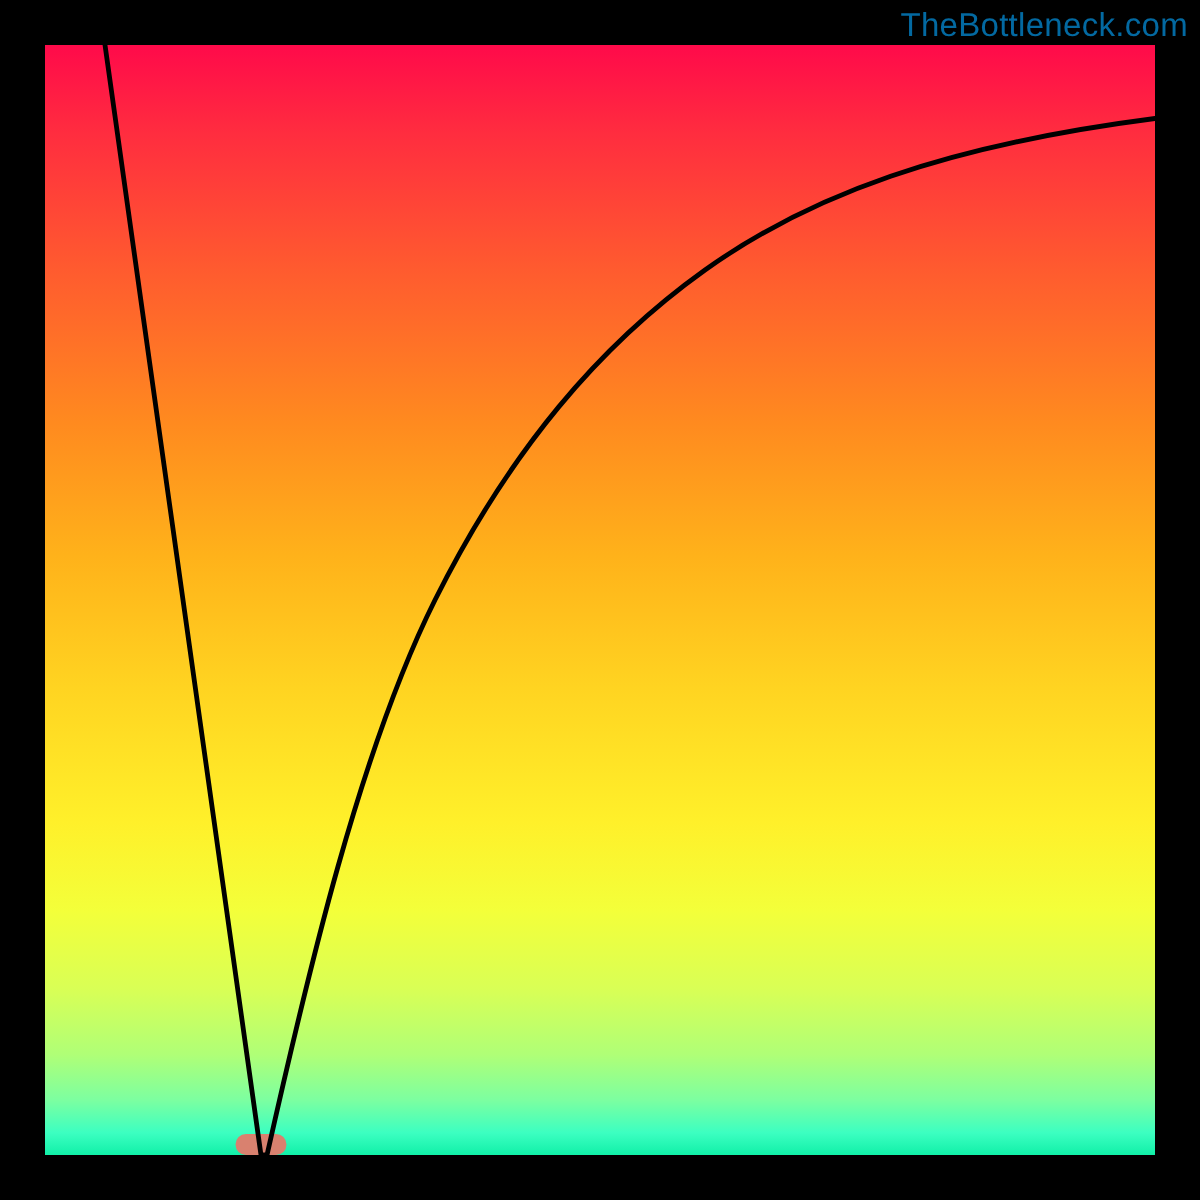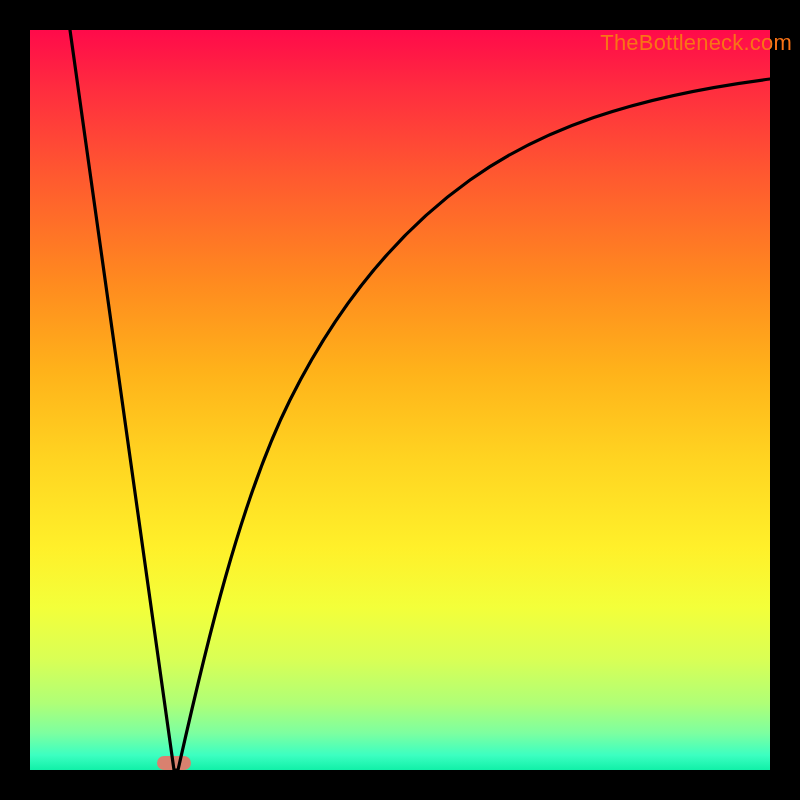--- a/index.html
+++ b/index.html
@@ -36,27 +36,26 @@
       #afff77 91%,
       #7dffa0 95%,
       #3cffc1 98%,
       #11f0a8 100%
     );
   }
   .watermark {
     position: absolute;
     top: 4px;
     right: 8px;
-    color: #f97316;
+    color: #0369a1;
     font-size: 22px;
     font-weight: 400;
     letter-spacing: 0.2px;
     user-select: none;
     z-index: 5;
-    margin-top: 26px;
   }
   .curve-svg {
     position: absolute;
     left: 0;
     top: 0;
     width: 740px;
     height: 740px;
     z-index: 3;
   }
   .marker {

